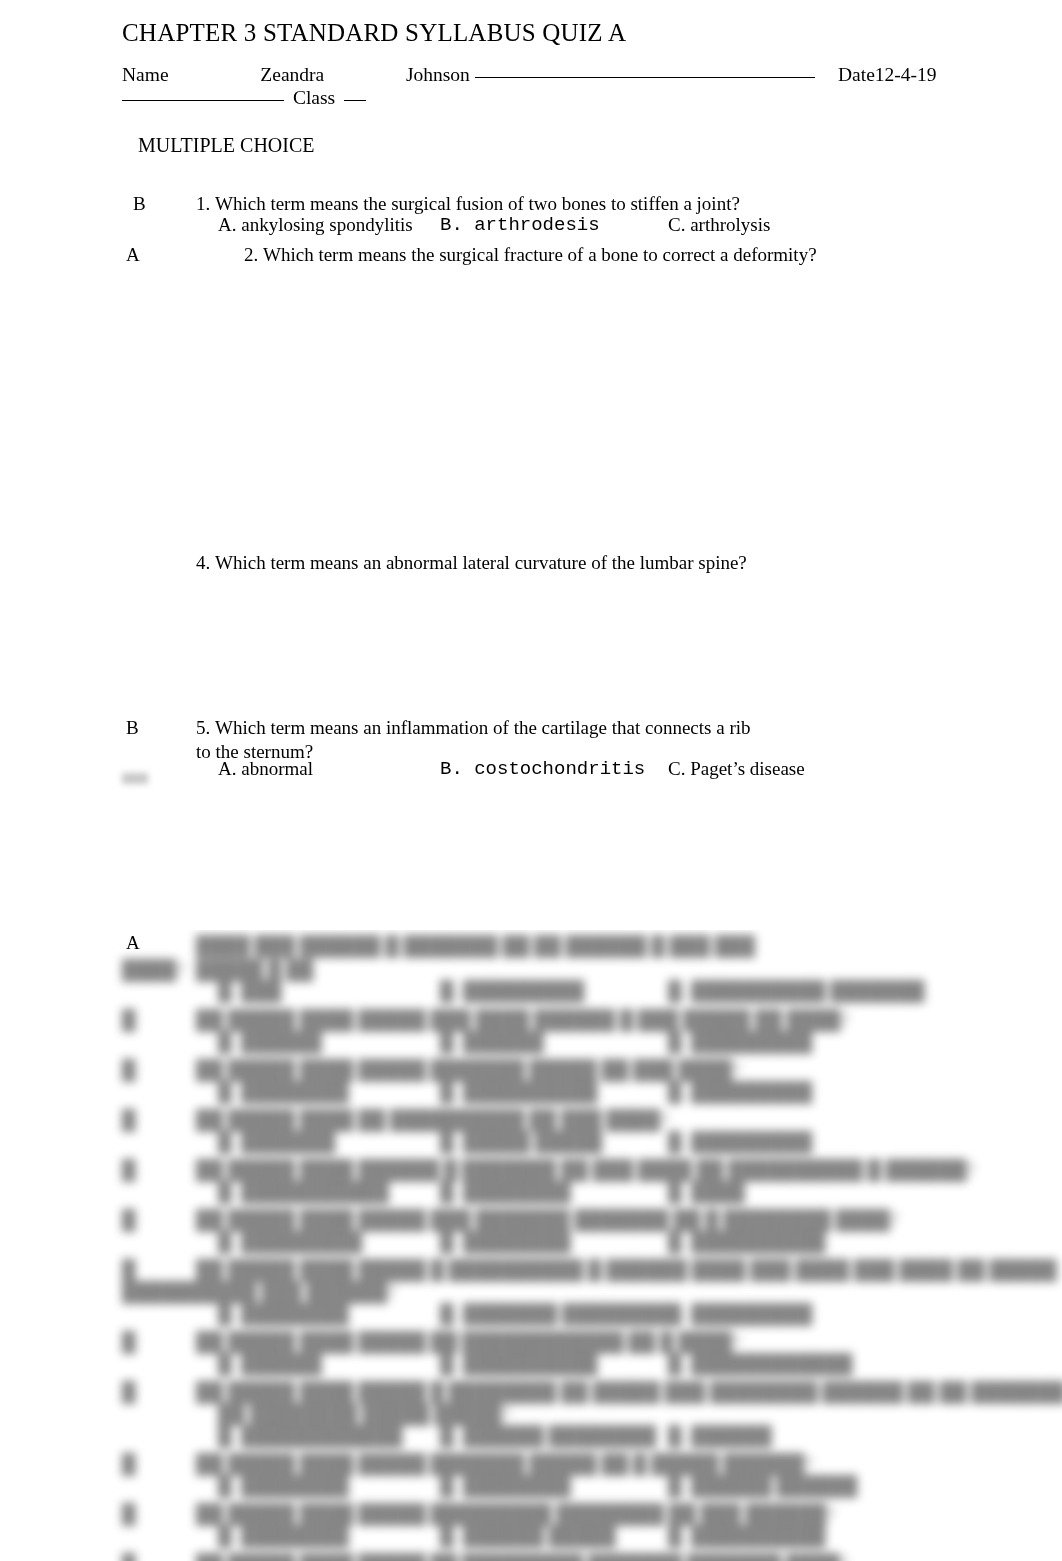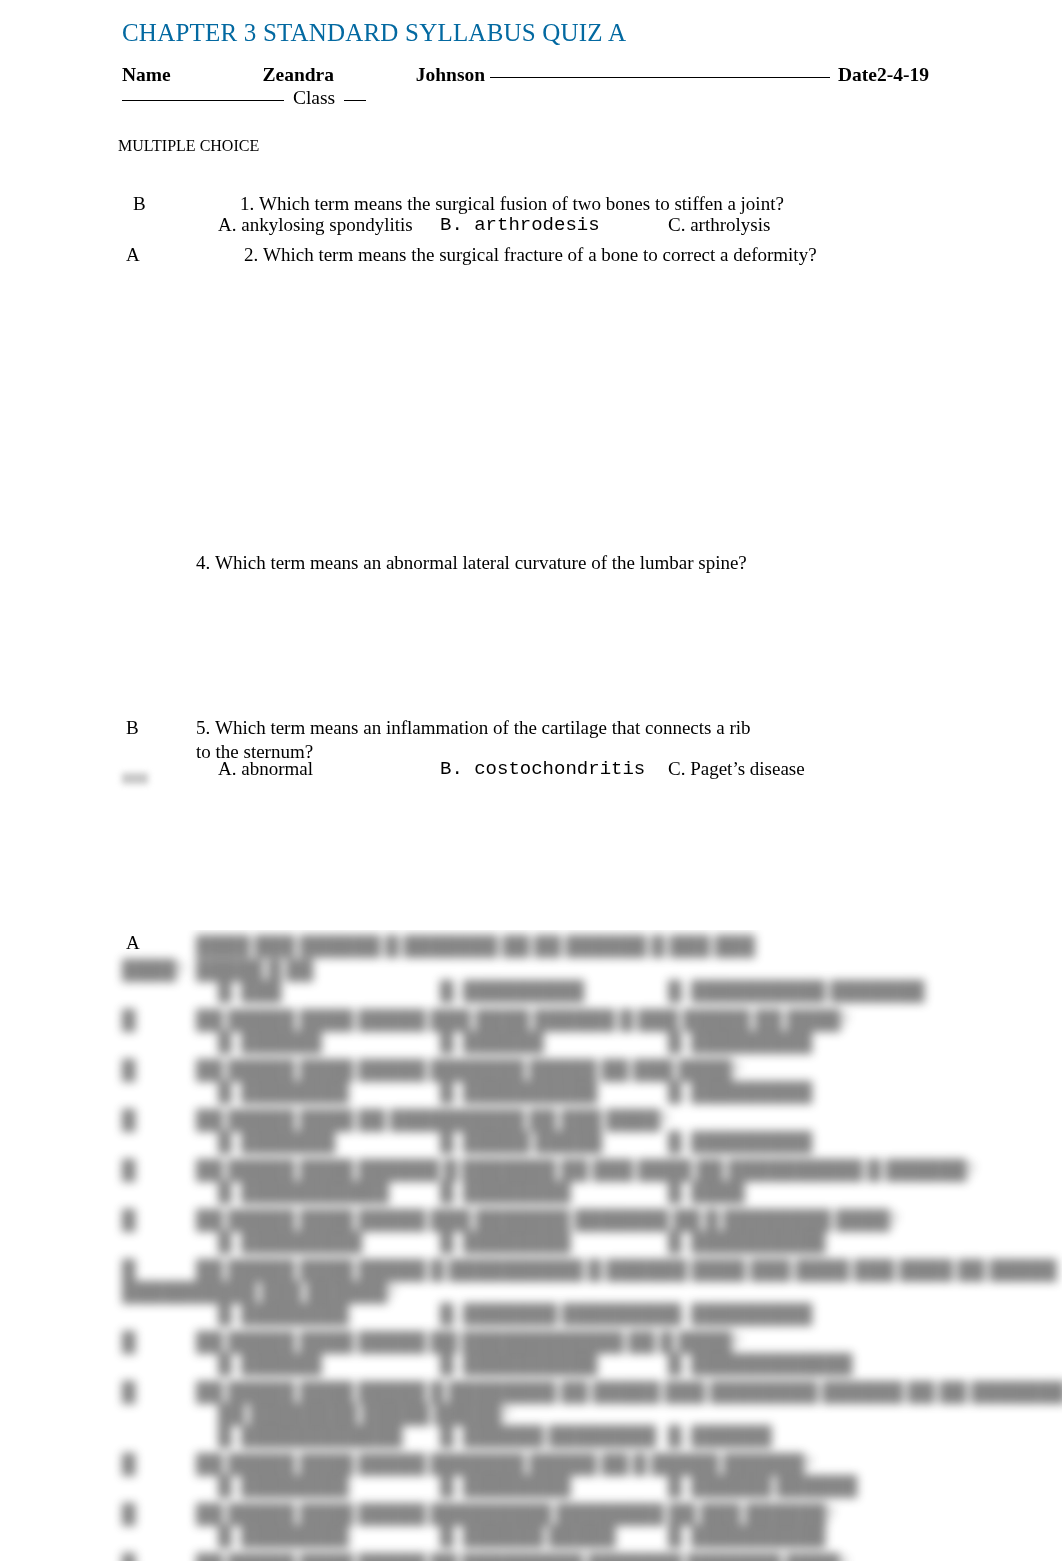--- a/index.html
+++ b/index.html
@@ -24,34 +24,33 @@
     background: #fff;
   }
 
   
   .doc-title {
     position: absolute;
     left: 122px;
     top: 18px;
     font-size: 25px;
     line-height: 30px;
-    color: #0369a1;
+    color: #000000;
     letter-spacing: 0.2px;
     white-space: nowrap;
   }
 
   .namerow {
     position: absolute;
     left: 122px;
     top: 62px;
     width: 820px;
     font-size: 19.5px;
     line-height: 25px;
     white-space: nowrap;
-    font-weight: bold;
   }
   .namerow .lbl-name { display: inline-block; }
   .namerow .sp1 { display: inline-block; width: 82px; }
   .namerow .first { display: inline-block; }
   .namerow .sp2 { display: inline-block; width: 72px; }
   .namerow .last { display: inline-block; }
   .namerow .rule-long {
     display: inline-block;
     width: 340px;
     border-bottom: 1.4px solid #000;
@@ -83,23 +82,23 @@
   .classrow .rule-short {
     display: inline-block;
     width: 22px;
     border-bottom: 1.4px solid #000;
     vertical-align: 3px;
   }
 
   
   .section-heading {
     position: absolute;
-    left: 118px;
+    left: 138px;
     top: 133px;
-    font-size: 16px;
+    font-size: 20px;
     line-height: 25px;
     white-space: nowrap;
   }
   .instruction {
     position: absolute;
     left: 122px;
     top: 163px;
     font-size: 18.5px;
     line-height: 24px;
     white-space: nowrap;
@@ -215,35 +214,35 @@
 
   <div class="doc-title">CHAPTER 3 STANDARD SYLLABUS QUIZ A</div>
 
   <div class="namerow">
     <span class="lbl-name">Name</span>
     <span class="sp1"></span>
     <span class="first">Zeandra</span>
     <span class="sp2"></span>
     <span class="last">Johnson</span>
     <span class="rule-long"></span>
-    <span class="datewrap">Date2-4-19</span>
+    <span class="datewrap">Date12-4-19</span>
   </div>
 
   <div class="classrow">
     <span class="rule-mid"></span>
     <span class="lbl-class">Class</span>
     <span class="rule-short"></span>
   </div>
 
   <div class="section-heading">MULTIPLE CHOICE</div>
 
 
   <div class="q-block">
     <div class="ans-letter" style="left:133px; top:192px;">B</div>
-    <div class="q-text" style="left:196px; top:192px; white-space:nowrap;margin-left:44px;"><span>1.</span>&nbsp;<span>Which term means the surgical fusion of two bones to stiffen a joint?</span></div>
+    <div class="q-text" style="left:196px; top:192px; white-space:nowrap;"><span>1.</span>&nbsp;<span>Which term means the surgical fusion of two bones to stiffen a joint?</span></div>
     <div class="opt-row" style="left:218px; top:213px;">
       <span class="opt opt-a">A.  ankylosing spondylitis</span>
       <span class="opt opt-b">B.  arthrodesis</span>
       <span class="opt opt-c">C.  arthrolysis</span>
     </div>
   </div>
 
   <div class="q-block">
     <div class="ans-letter" style="left:126px; top:243px;">A</div>
     <div class="q-text" style="left:196px; top:243px; white-space:nowrap;margin-left:48px;"><span>2.</span>&nbsp;<span>Which term means the surgical fracture of a bone to correct a deformity?</span></div>

